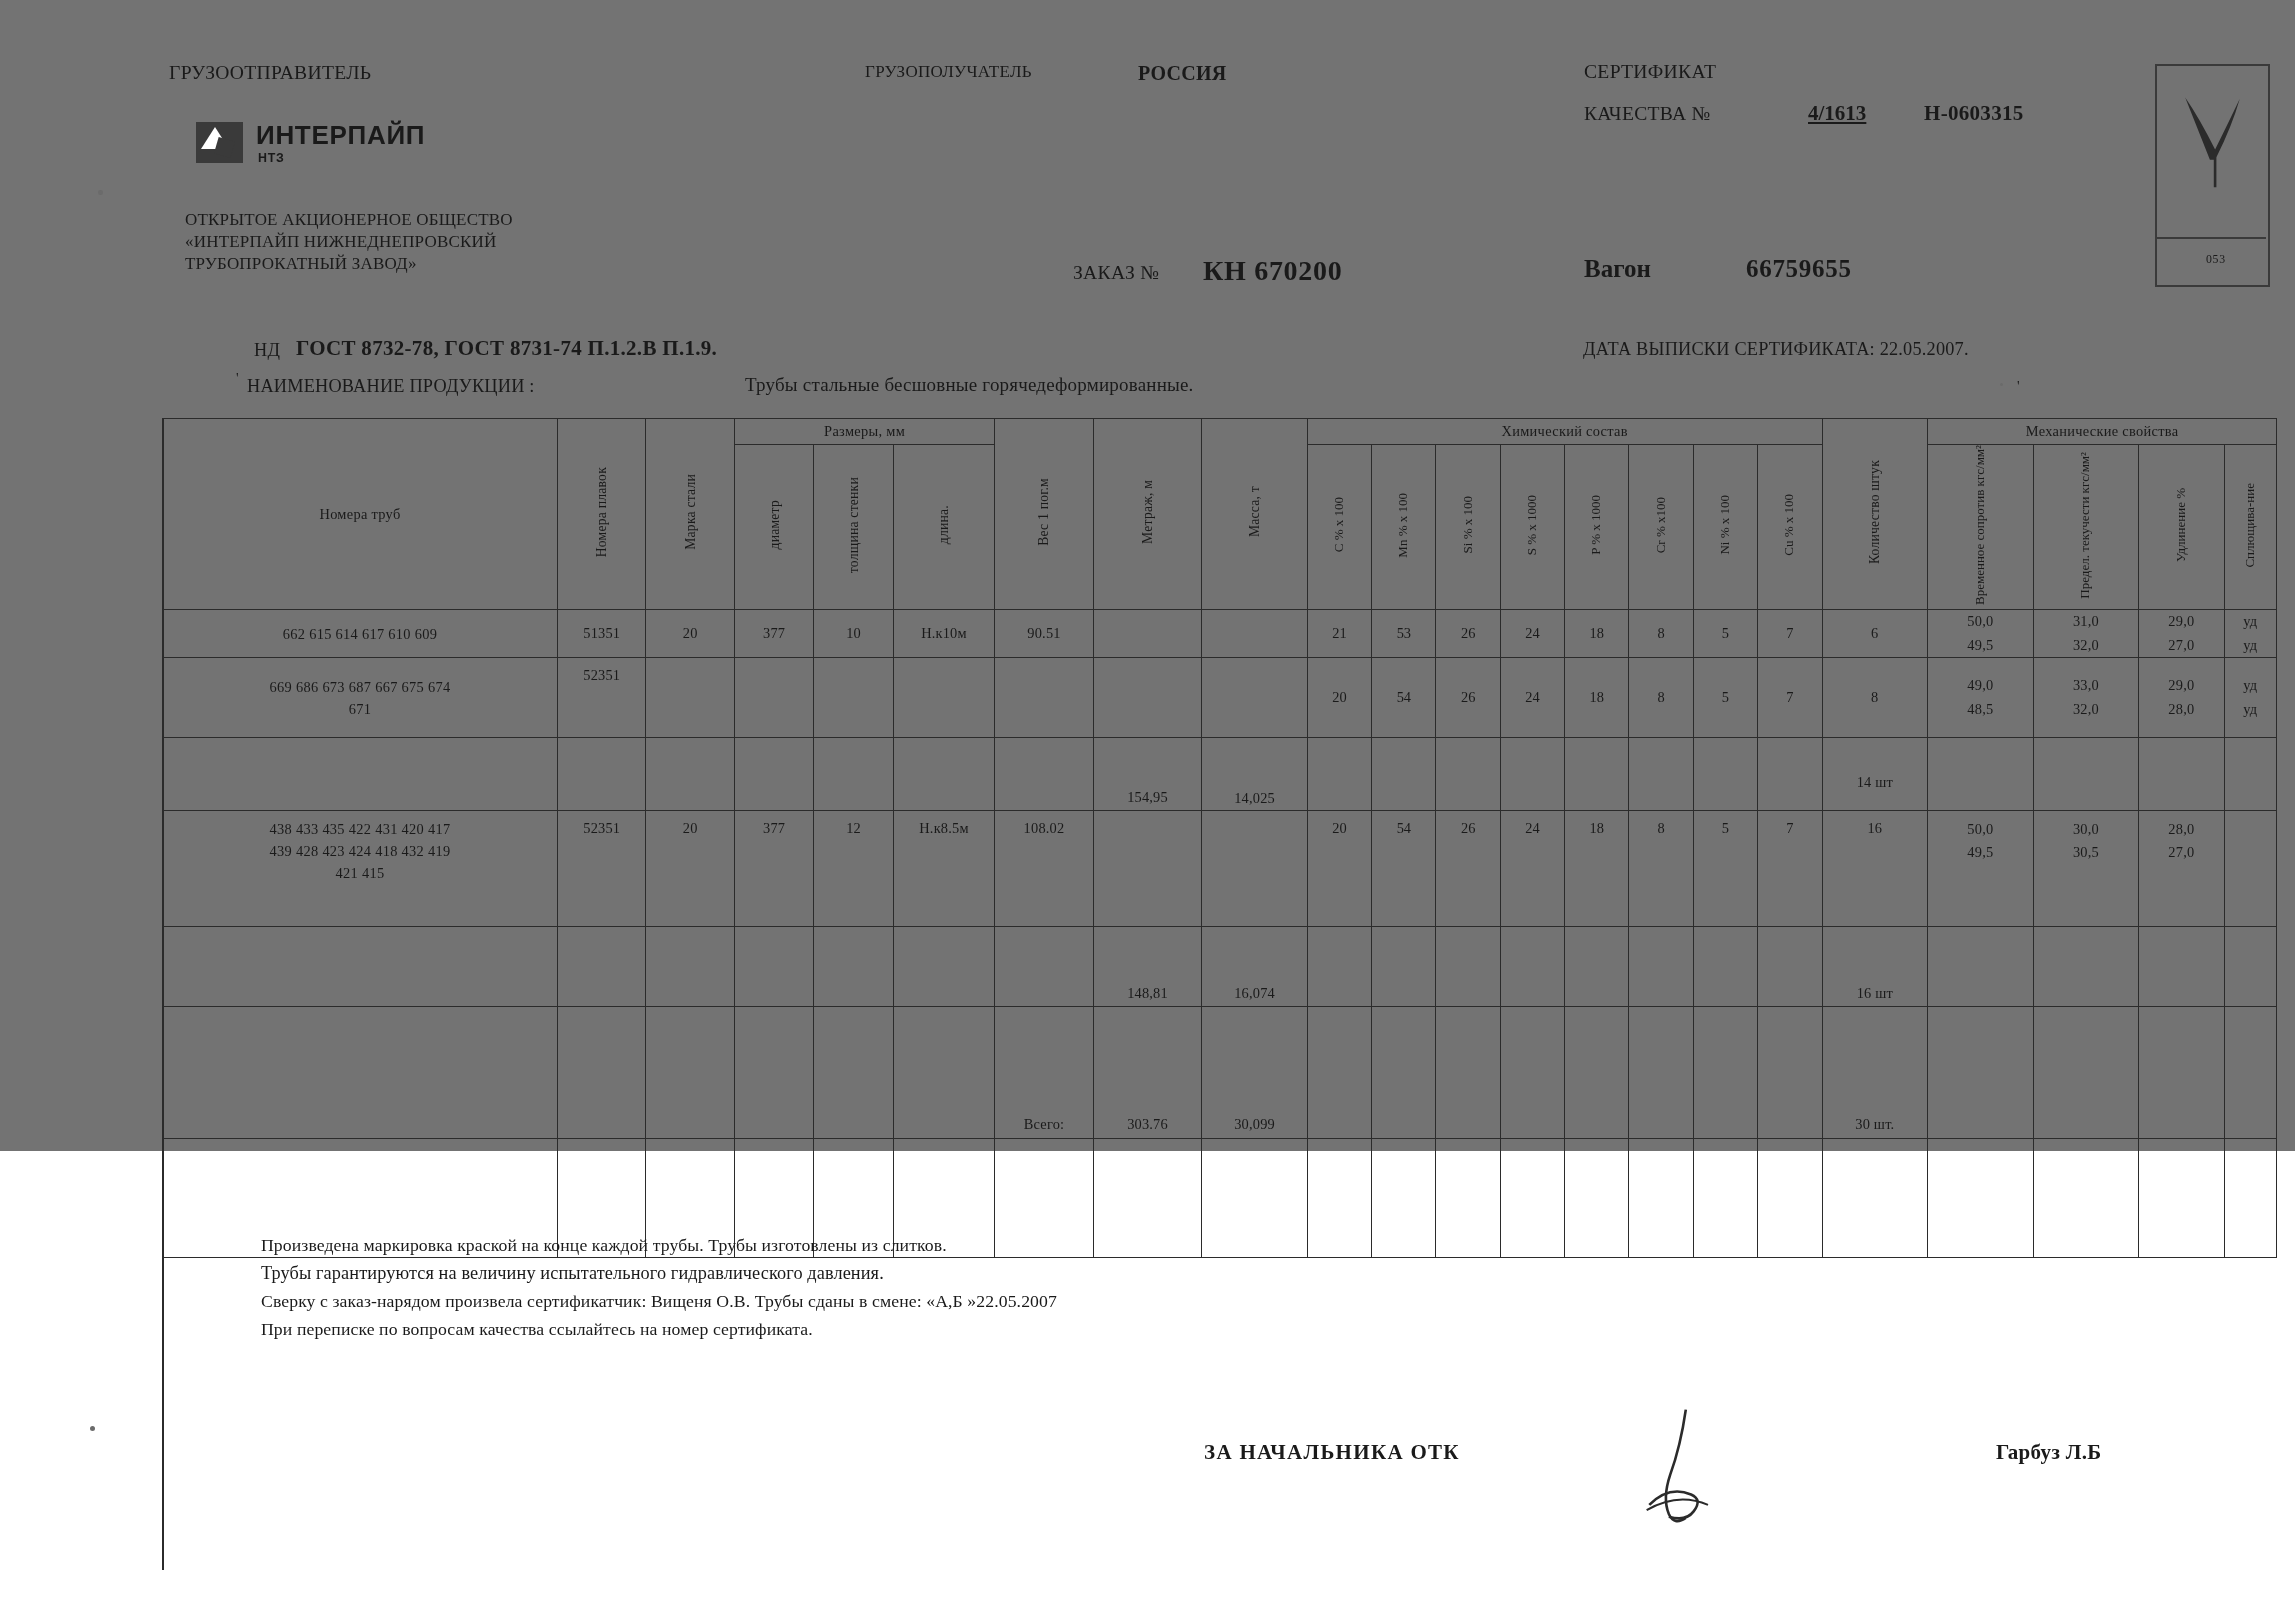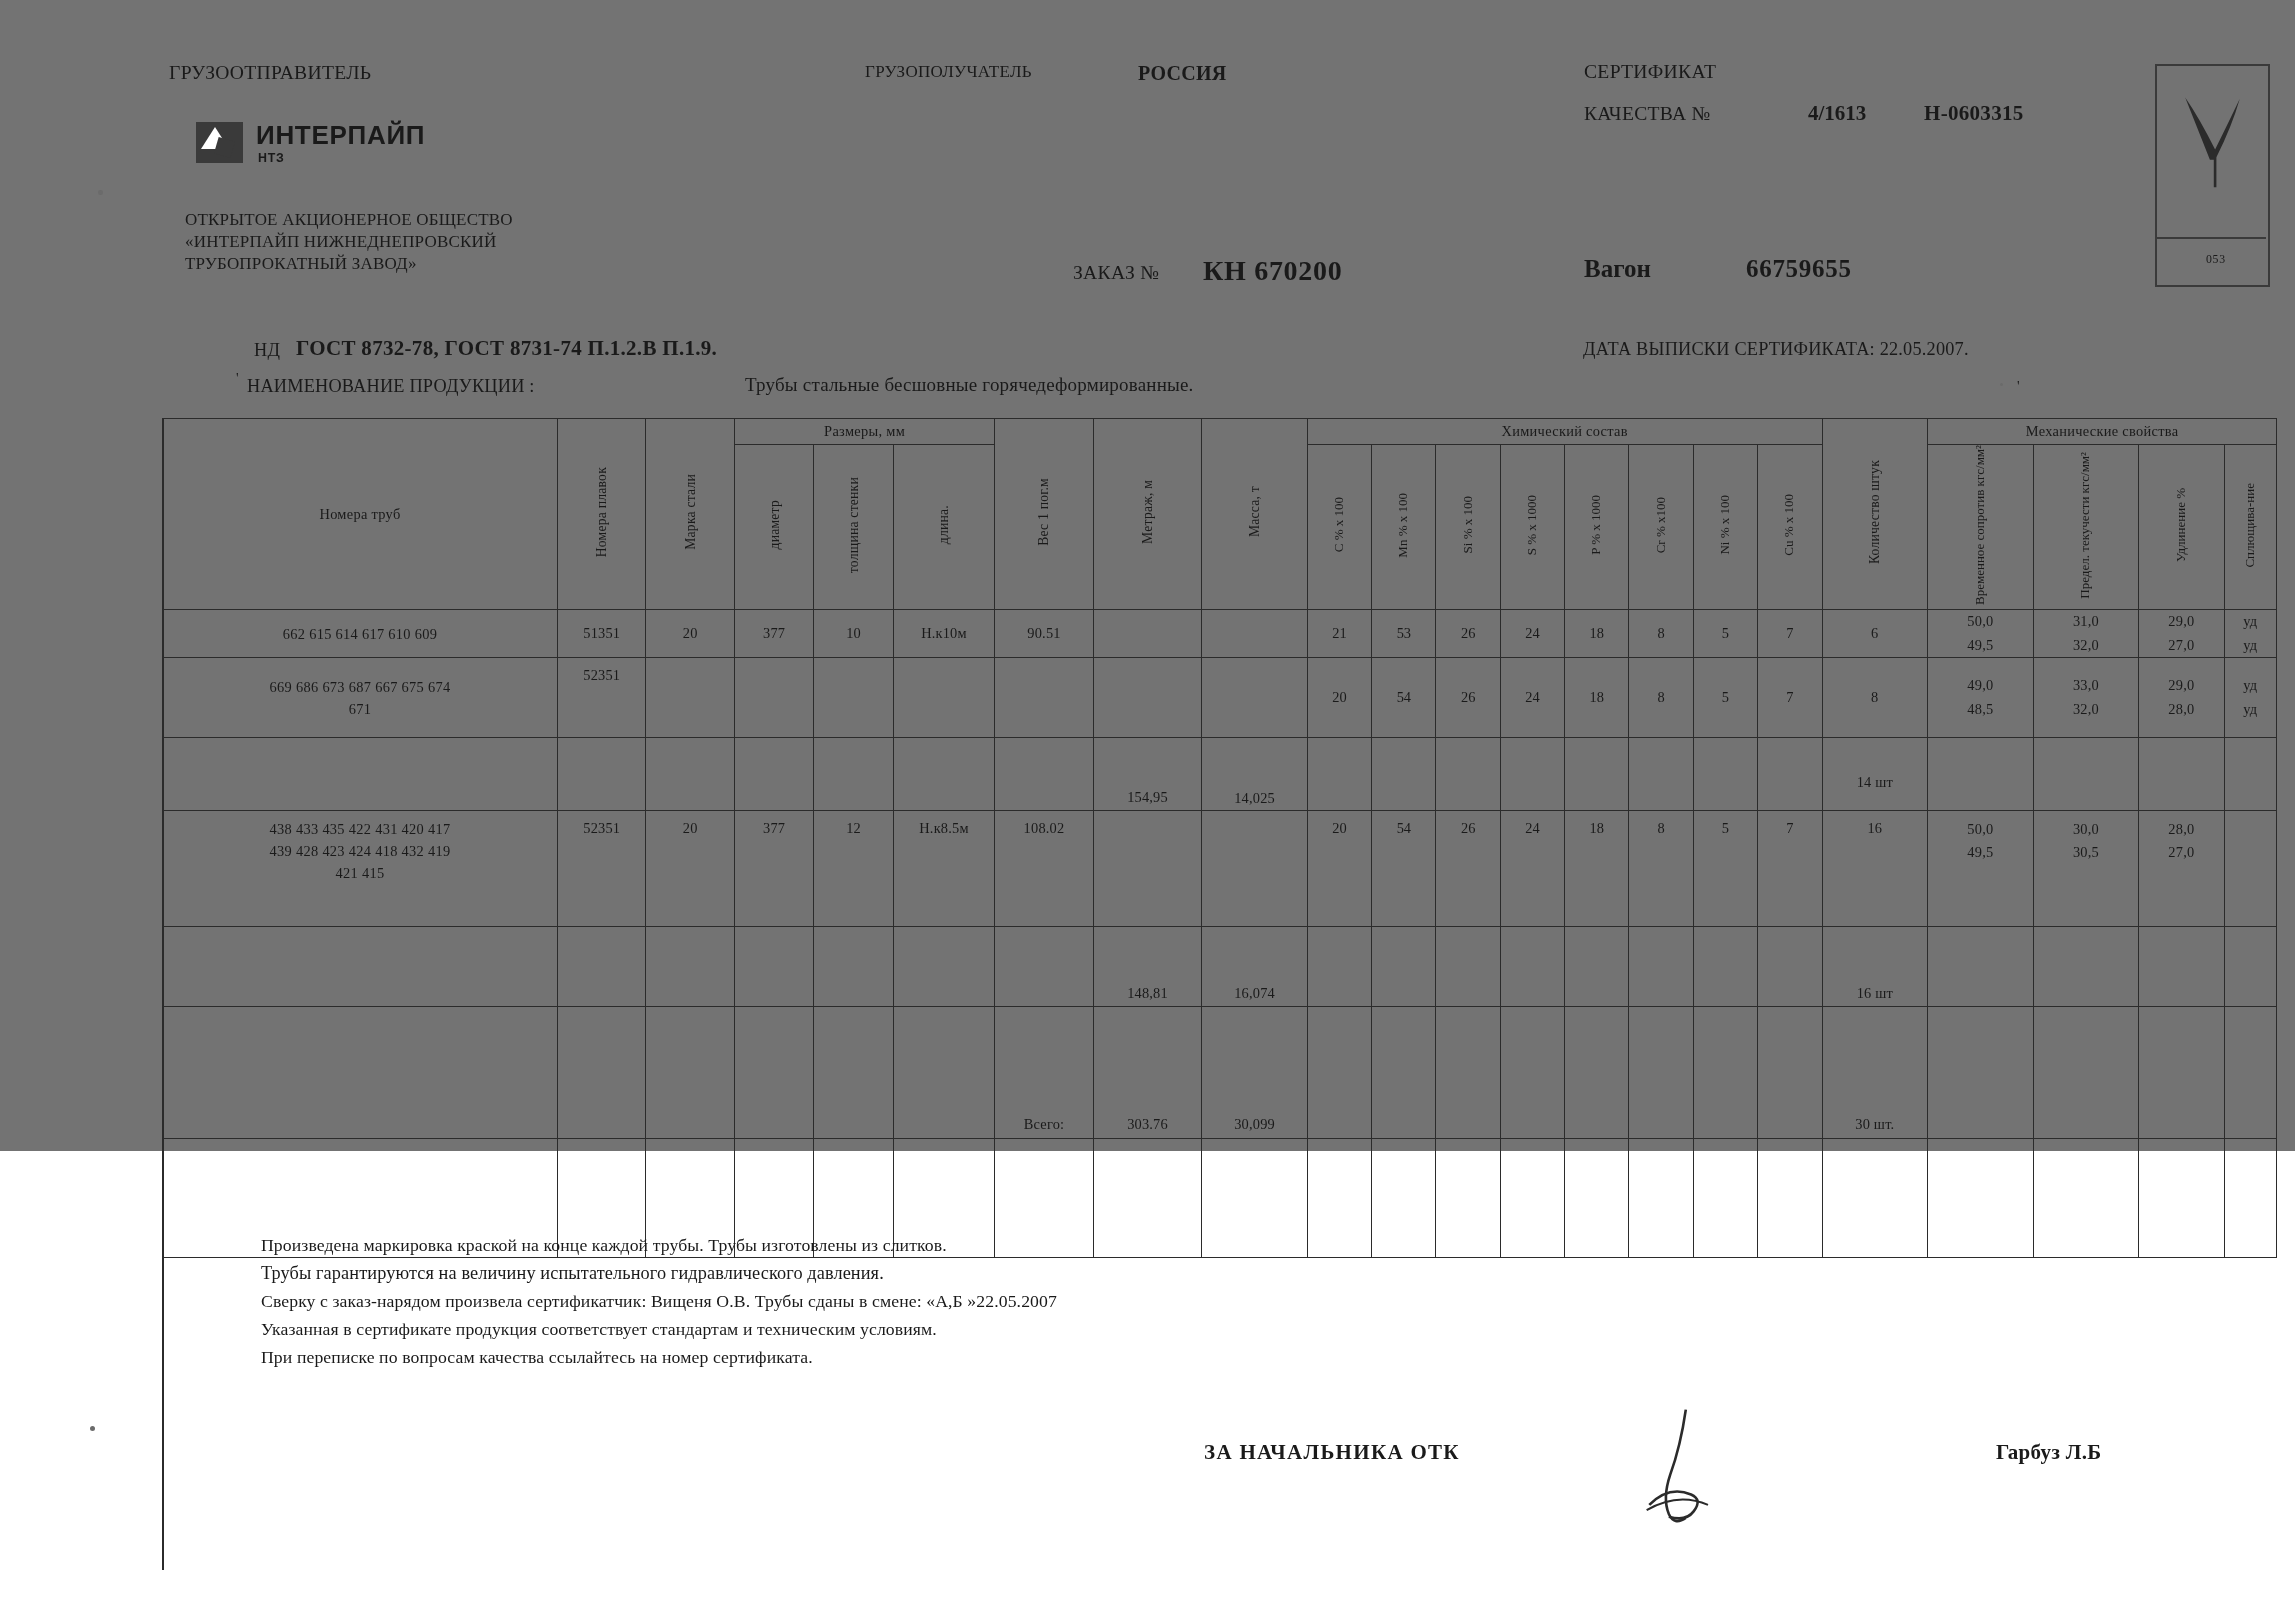--- a/index.html
+++ b/index.html
@@ -60,20 +60,21 @@
     position: absolute;
     left: 1584px; top: 103px;
     font-size: 19.6px;
     letter-spacing: 0.3px;
   }
   .hdr-cert-no {
     position: absolute;
     left: 1808px; top: 101px;
     font-size: 21px;
     font-weight: bold;
+    text-decoration: underline;
   }
   .hdr-cert-no2 {
     position: absolute;
     left: 1924px; top: 101px;
     font-size: 21px;
     font-weight: bold;
     letter-spacing: 0.3px;
   }
 
   
@@ -654,21 +655,20 @@
     </tr>
   </tbody>
     </table>
 
   <div class="sheet-rule"></div>
 
   <div class="notes">
     <div>Произведена  маркировка краской на конце каждой трубы.        Трубы изготовлены из слитков.</div>
     <div class="bold">Трубы  гарантируются на величину испытательного гидравлического давления.</div>
     <div>Сверку с заказ-нарядом произвела сертификатчик: Вищеня О.В.        Трубы сданы в смене: «А,Б »22.05.2007</div>
-    <div>Указанная в сертификате продукция соответствует стандартам и техническим условиям.</div>
     <div>При переписке по вопросам качества ссылайтесь на номер сертификата.</div>
   </div>
 
   <div class="sign-title">ЗА  НАЧАЛЬНИКА  ОТК</div>
   <div class="signature">
     <svg width="170" height="124" viewBox="0 0 260 190">
       <path d="M96 4 Q88 60 72 104 Q60 140 70 164 Q78 182 96 170" stroke="#2b2b2b" stroke-width="4" fill="none"></path>
       <path d="M40 150 Q70 120 104 134 Q122 142 108 160 Q96 176 70 168" stroke="#2b2b2b" stroke-width="4" fill="none"></path>
       <path d="M36 158 Q84 130 130 150" stroke="#2b2b2b" stroke-width="3" fill="none"></path>
     </svg>

